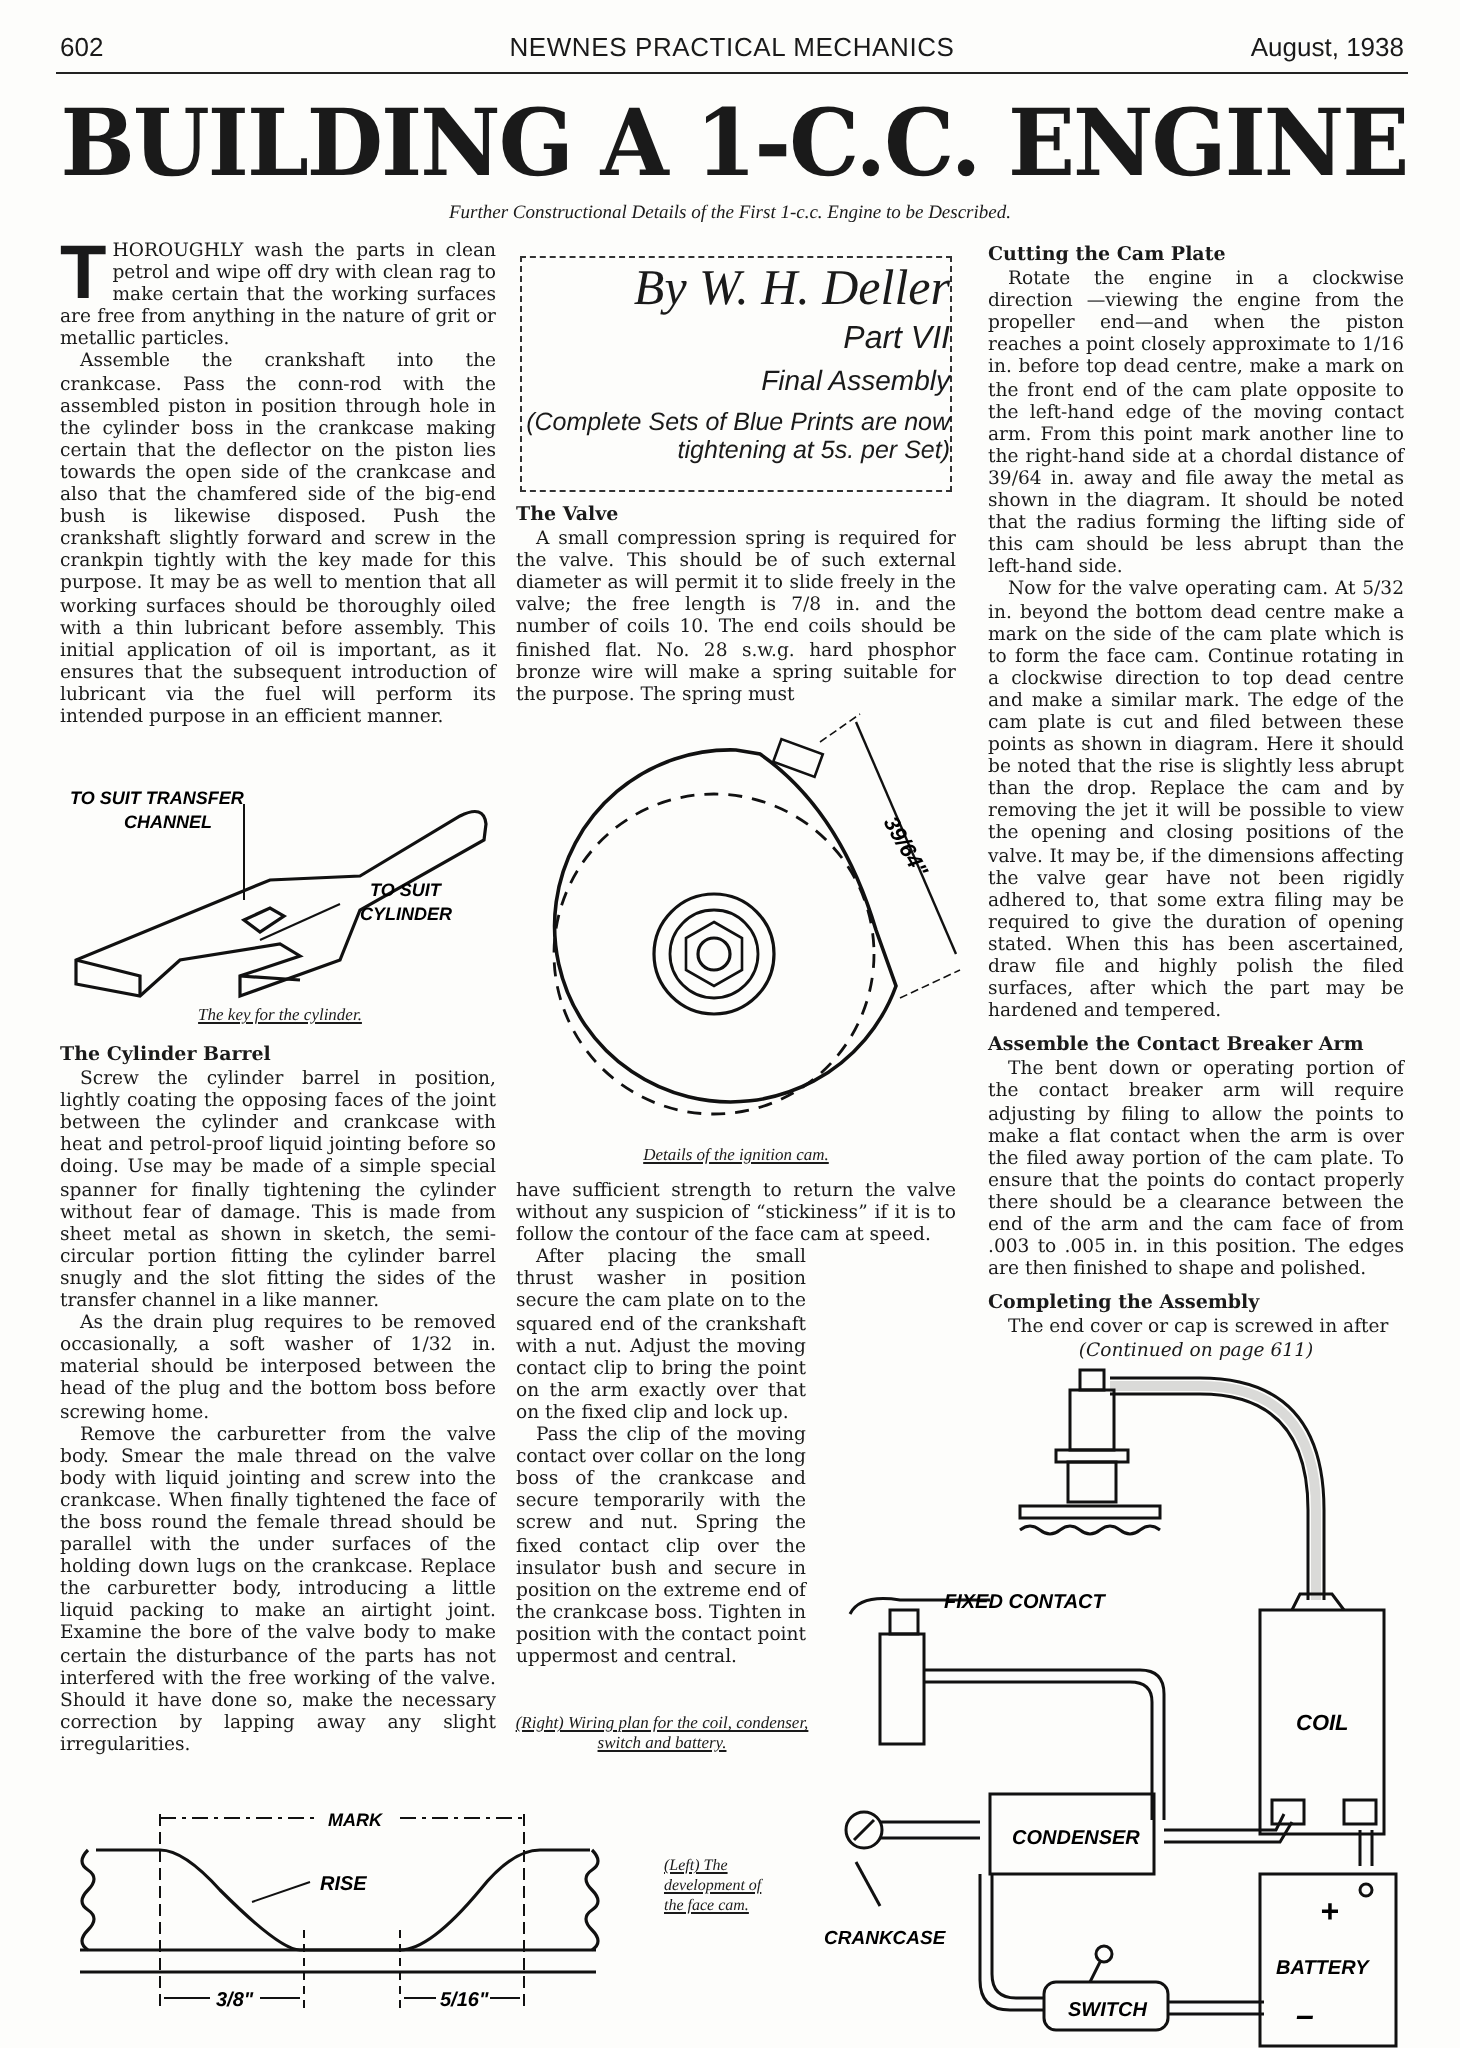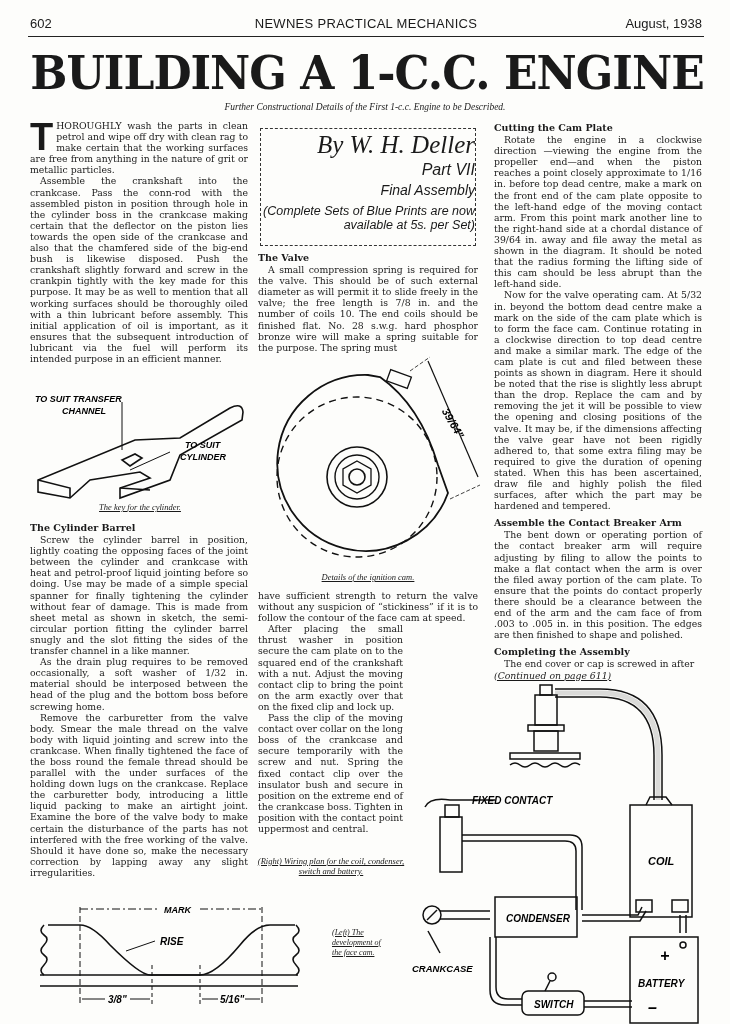--- a/index.html
+++ b/index.html
@@ -66,21 +66,21 @@
   <h3>The Cylinder Barrel</h3>
   <p>Screw the cylinder barrel in position, lightly coating the opposing faces of the joint between the cylinder and crankcase with heat and petrol-proof liquid jointing before so doing. Use may be made of a simple special spanner for finally tightening the cylinder without fear of damage. This is made from sheet metal as shown in sketch, the semi-circular portion fitting the cylinder barrel snugly and the slot fitting the sides of the transfer channel in a like manner.</p>
   <p>As the drain plug requires to be removed occasionally, a soft washer of 1/32 in. material should be interposed between the head of the plug and the bottom boss before screwing home.</p>
   <p>Remove the carburetter from the valve body. Smear the male thread on the valve body with liquid jointing and screw into the crankcase. When finally tightened the face of the boss round the female thread should be parallel with the under surfaces of the holding down lugs on the crankcase. Replace the carburetter body, introducing a little liquid packing to make an airtight joint. Examine the bore of the valve body to make certain the disturbance of the parts has not interfered with the free working of the valve. Should it have done so, make the necessary correction by lapping away any slight irregularities.</p>
 </div>
 
 <div class="abs byline">
   <div class="by">By W. H. Deller</div>
   <div class="part">Part VII</div>
   <div class="fa">Final Assembly</div>
-  <div class="bp">(Complete Sets of Blue Prints are now available at 5s. per Set)</div>
+  <div class="bp">(Complete Sets of Blue Prints are now tightening at 5s. per Set)</div>
 </div>
 
 <div class="abs col c2" style="top:246px;">
   <h3>The Valve</h3>
   <p>A small compression spring is required for the valve. This should be of such external diameter as will permit it to slide freely in the valve; the free length is 7/8 in. and the number of coils 10. The end coils should be finished flat. No. 28 s.w.g. hard phosphor bronze wire will make a spring suitable for the purpose. The spring must</p>
 </div>
 
 <svg class="abs" style="left:260px;top:355px;" width="230" height="215">
   <g fill="none" stroke="#111">
     <path d="M108 20 A88 88 0 1 0 188 138 L178 110 Q160 50 120 22 Z" stroke-width="1.8"></path>
@@ -106,21 +106,21 @@
 <div class="abs caption" style="left:256px;top:856px;width:150px;">(Right) Wiring plan for the coil, condenser, switch and battery.</div>
 
 <div class="abs col c3" style="top:122px;">
   <h3 style="margin-top:0;">Cutting the Cam Plate</h3>
   <p>Rotate the engine in a clockwise direction —viewing the engine from the propeller end—and when the piston reaches a point closely approximate to 1/16 in. before top dead centre, make a mark on the front end of the cam plate opposite to the left-hand edge of the moving contact arm. From this point mark another line to the right-hand side at a chordal distance of 39/64 in. away and file away the metal as shown in the diagram. It should be noted that the radius forming the lifting side of this cam should be less abrupt than the left-hand side.</p>
   <p>Now for the valve operating cam. At 5/32 in. beyond the bottom dead centre make a mark on the side of the cam plate which is to form the face cam. Continue rotating in a clockwise direction to top dead centre and make a similar mark. The edge of the cam plate is cut and filed between these points as shown in diagram. Here it should be noted that the rise is slightly less abrupt than the drop. Replace the cam and by removing the jet it will be possible to view the opening and closing positions of the valve. It may be, if the dimensions affecting the valve gear have not been rigidly adhered to, that some extra filing may be required to give the duration of opening stated. When this has been ascertained, draw file and highly polish the filed surfaces, after which the part may be hardened and tempered.</p>
   <h3>Assemble the Contact Breaker Arm</h3>
   <p>The bent down or operating portion of the contact breaker arm will require adjusting by filing to allow the points to make a flat contact when the arm is over the filed away portion of the cam plate. To ensure that the points do contact properly there should be a clearance between the end of the arm and the cam face of from .003 to .005 in. in this position. The edges are then finished to shape and polished.</p>
   <h3>Completing the Assembly</h3>
   <p>The end cover or cap is screwed in after</p>
-  <p class="noind" style="text-align:left;font-style:italic;text-decoration:underline;">(Continued on page 611)</p>
+  <p class="noind" style="text-align:center;font-style:italic;">(Continued on page 611)</p>
 </div>
 
 <svg class="abs" style="left:410px;top:675px;" width="320" height="349">
   <g fill="none" stroke="#111" stroke-width="1.5">
 
     <g>
       <rect x="130" y="10" width="12" height="10"></rect>
       <rect x="125" y="20" width="22" height="30"></rect>
       <rect x="118" y="50" width="36" height="6"></rect>
       <rect x="124" y="56" width="24" height="20"></rect>

